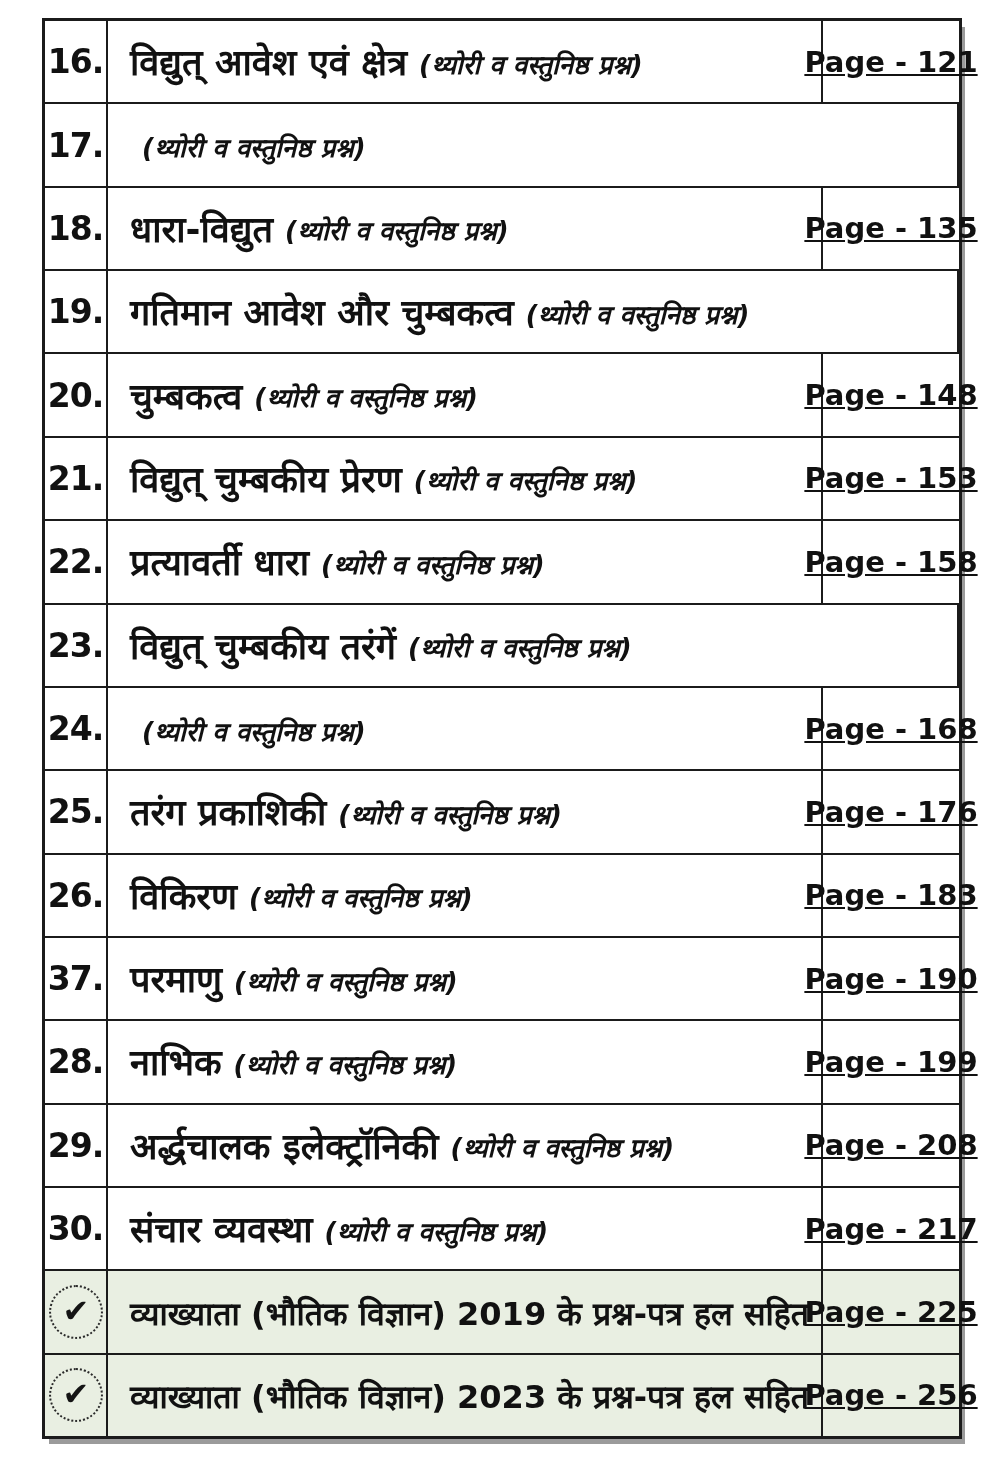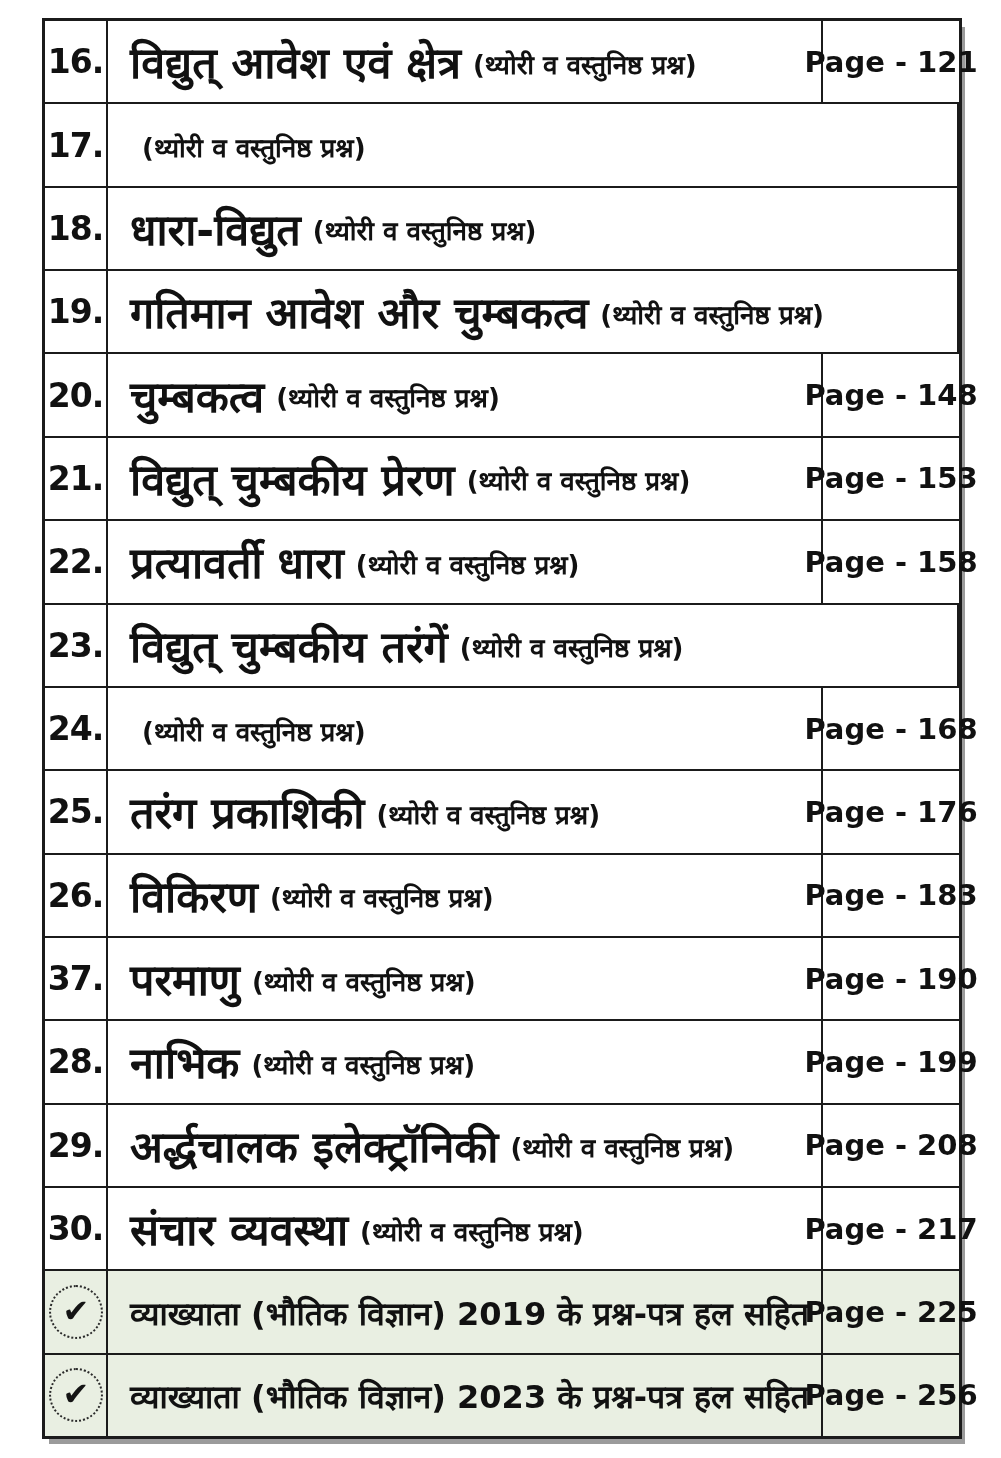--- a/index.html
+++ b/index.html
@@ -56,27 +56,29 @@
     white-space: nowrap;
     overflow: hidden;
   }
   .cell.pg {
     width: 136px;
     justify-content: center;
     font-weight: bold;
     font-size: 29px;
     letter-spacing: 0px;
     white-space: nowrap;
+    text-decoration: underline;
   }
   .t {
-    font-size: 43px;
+    font-size: 36px;
     font-weight: bold;
   }
   .n {
     font-size: 26px;
+    font-style: italic;
     font-weight: 600;
     margin-left: 12px;
     position: relative;
     top: 2px;
   }
   .special .t { font-size: 32px; }
   .checkcircle {
     width: 54px;
     height: 54px;
     box-sizing: border-box;
@@ -112,20 +114,21 @@
       <div class="cell title">
         <span class="n">(थ्योरी व वस्तुनिष्ठ प्रश्न)</span>
       </div>
     </div>
     <div class="row">
       <div class="cell num">18.</div>
       <div class="cell title">
         <span class="t">धारा-विद्युत</span>
         <span class="n">(थ्योरी व वस्तुनिष्ठ प्रश्न)</span>
       </div>
+      <div class="cell pg">Page - 135</div>
     </div>
     <div class="row">
       <div class="cell num">19.</div>
       <div class="cell title">
         <span class="t">गतिमान आवेश और चुम्बकत्व</span>
         <span class="n">(थ्योरी व वस्तुनिष्ठ प्रश्न)</span>
       </div>
     </div>
     <div class="row">
       <div class="cell num">20.</div>

